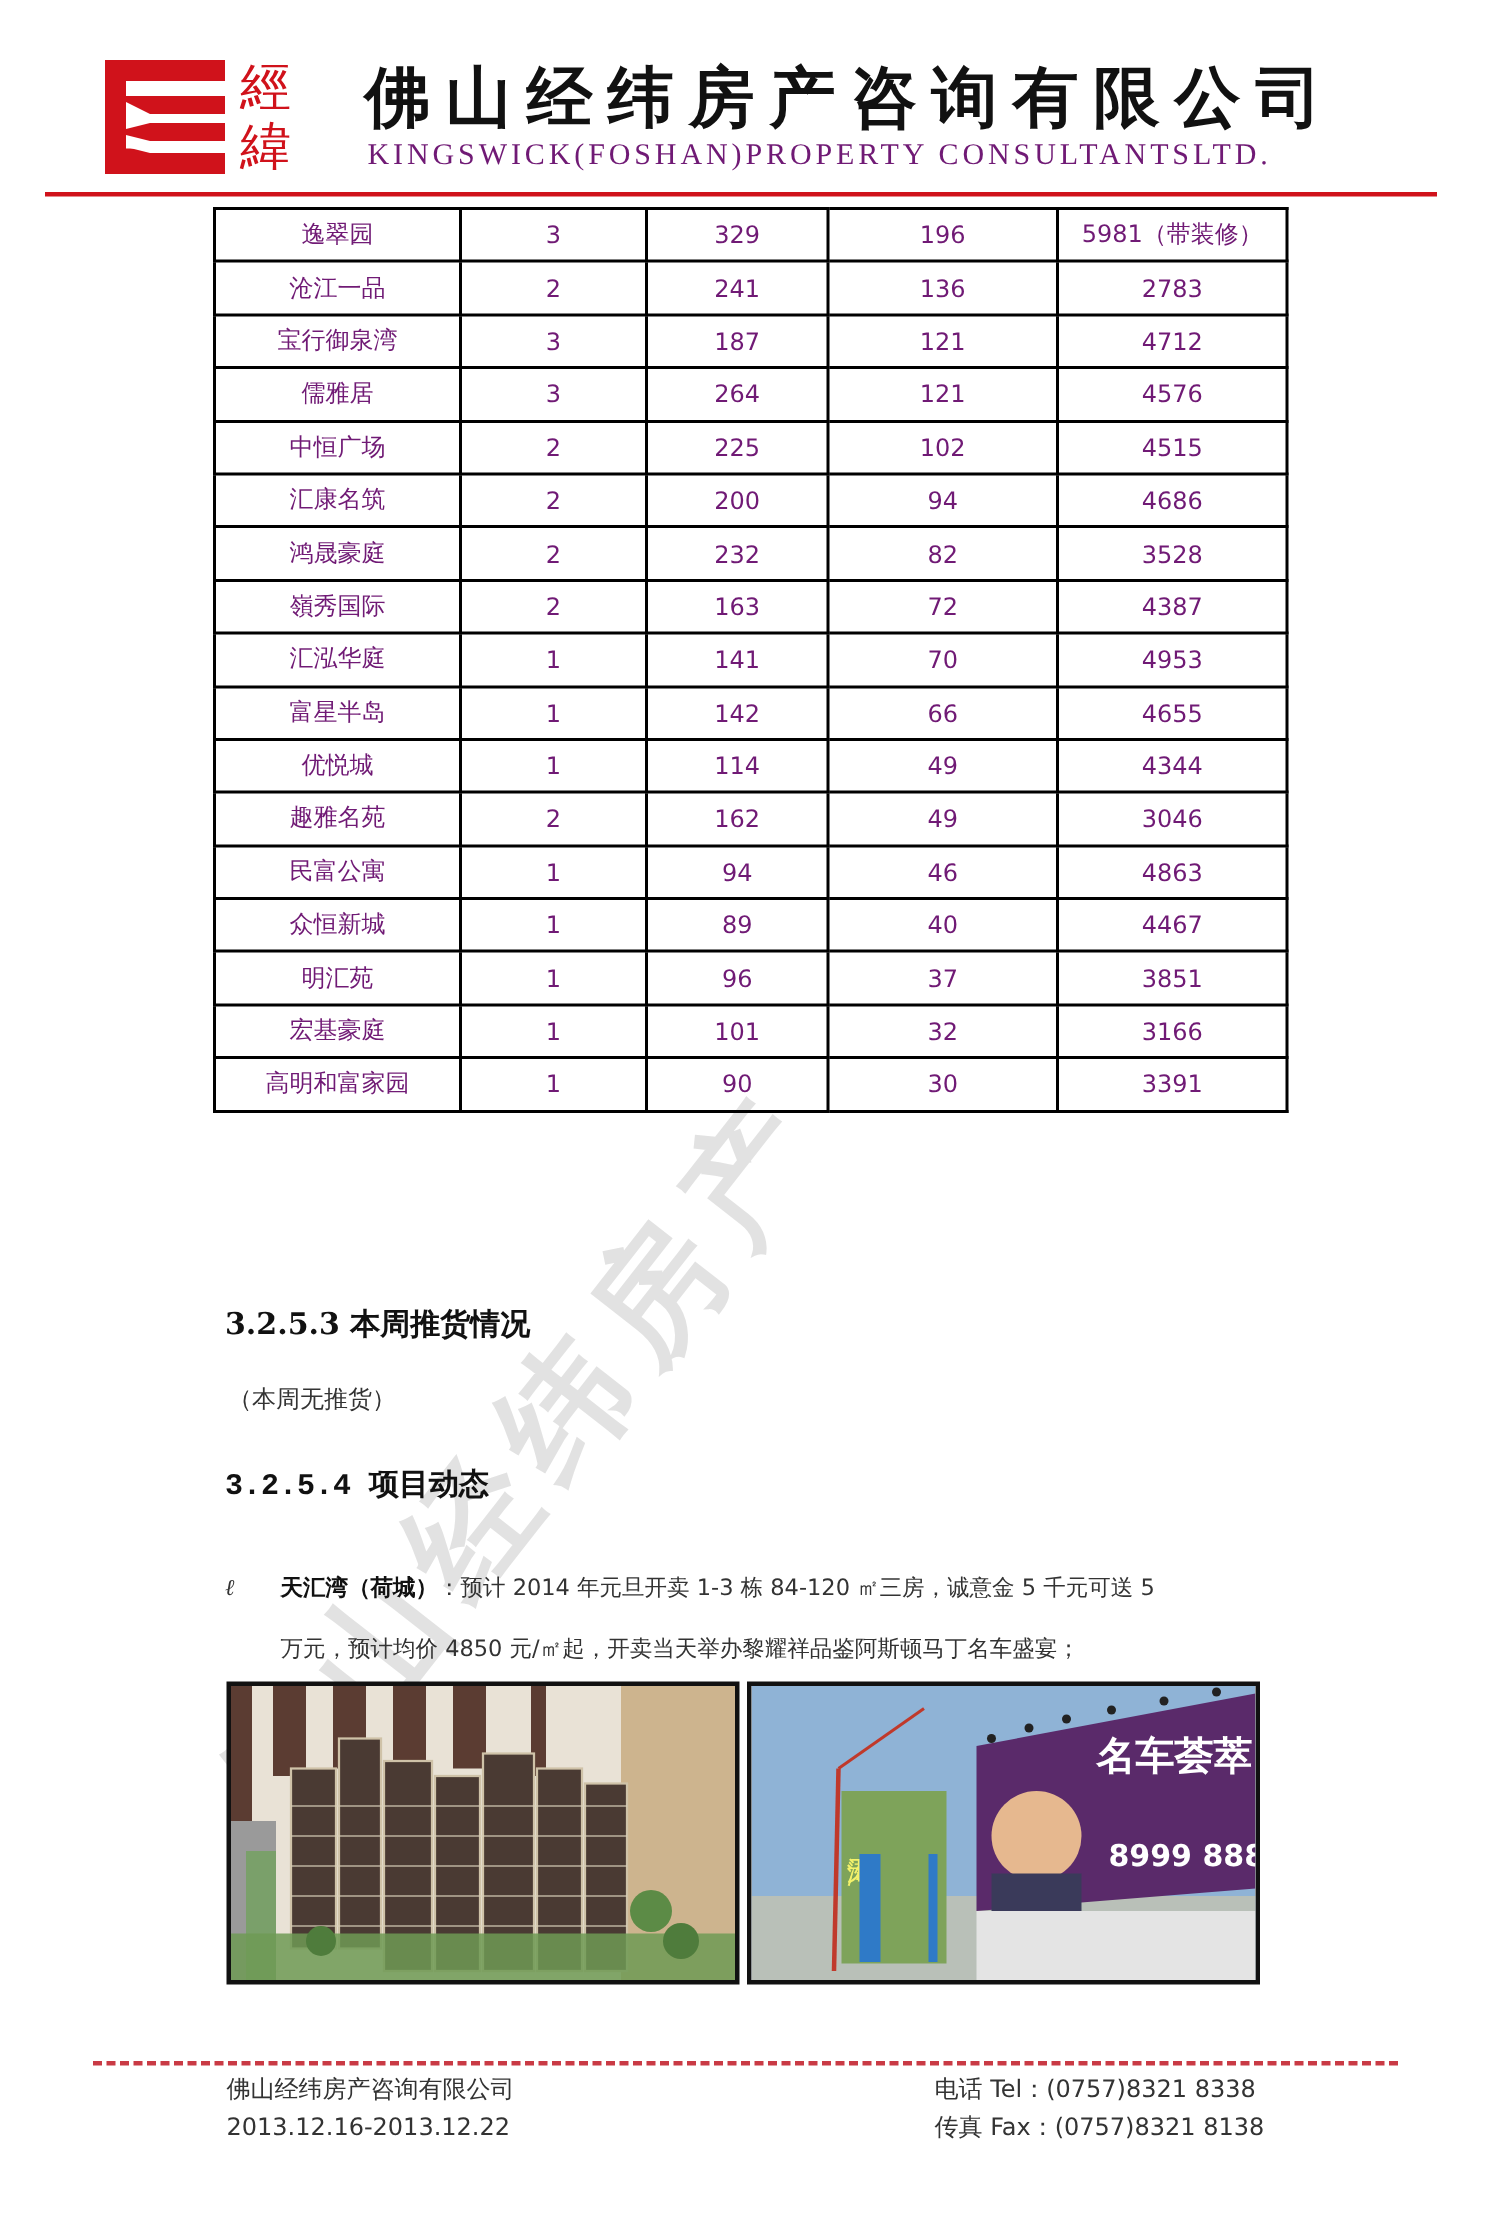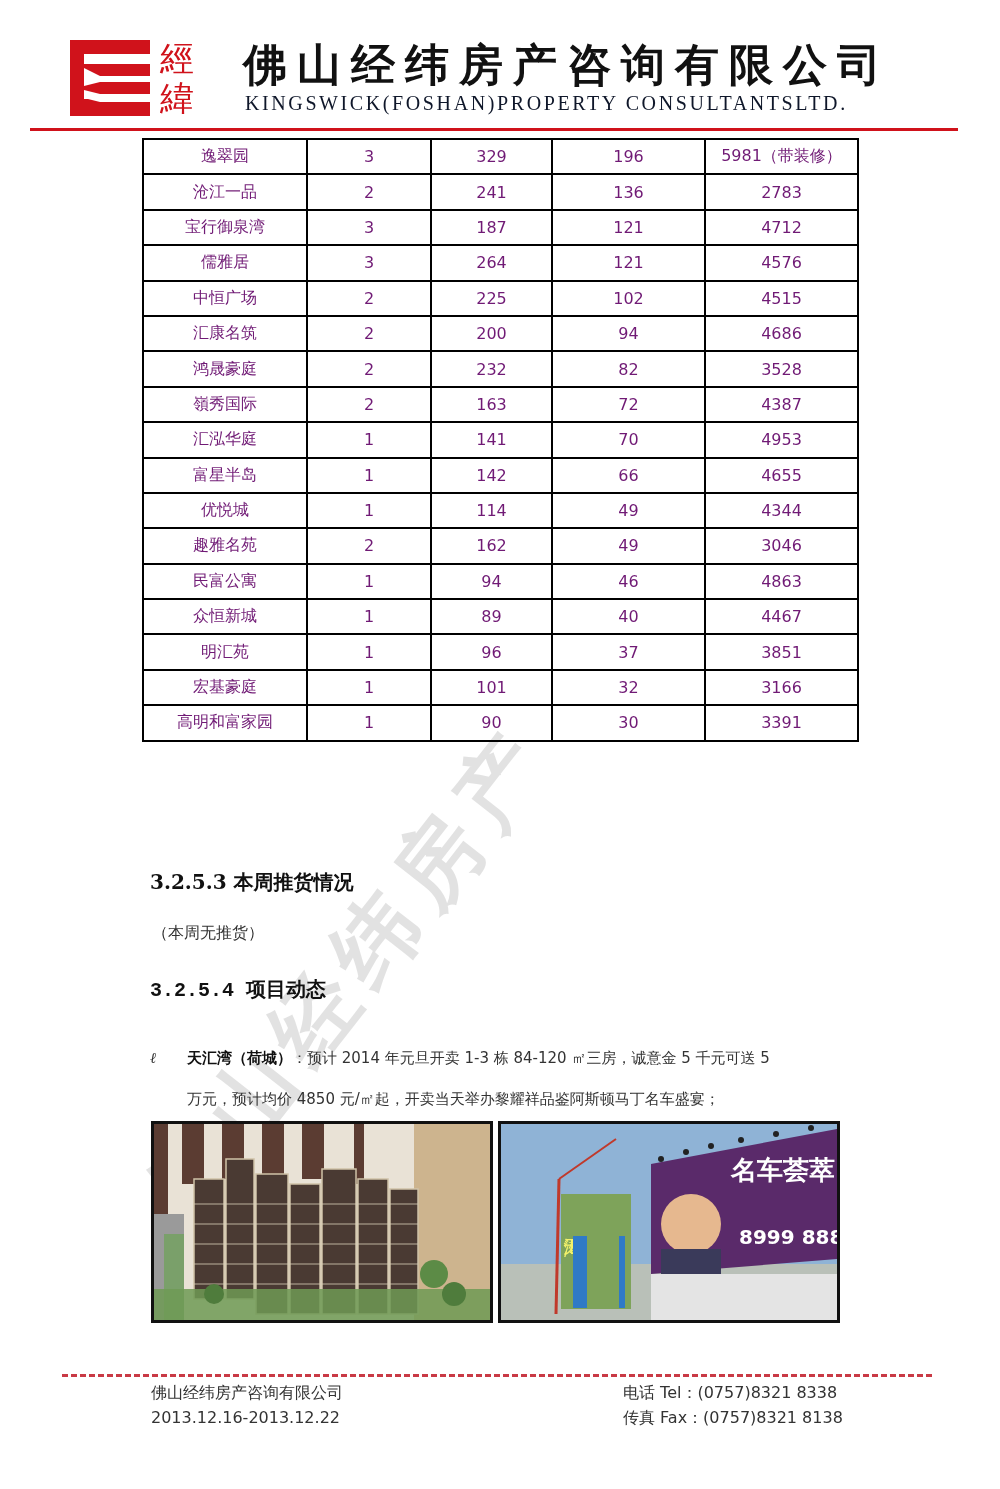--- a/index.html
+++ b/index.html
@@ -8,21 +8,21 @@
 
   
   .header { position: absolute; left: 0; top: 0; width: 1000px; height: 135px; }
   .logo { position: absolute; left: 70px; top: 38px; width: 145px; height: 80px; }
   .logo-mark { position: absolute; left: 0; top: 2px; width: 80px; height: 76px; }
   .logo-chars { position: absolute; left: 90px; top: 0; width: 55px; height: 80px;
                 color: #d0121b; font-size: 34px; line-height: 40px; font-family: "DejaVu Serif", serif; }
   .company-cn { position: absolute; left: 243px; top: 36px; font-size: 44px; letter-spacing: 10px;
                 font-family: "DejaVu Serif", "Liberation Serif", serif; font-weight: bold; color: #111; white-space: nowrap; }
   .company-en { position: absolute; left: 245px; top: 92px; font-size: 20px; letter-spacing: 2.6px;
-                font-family: "Liberation Serif", "DejaVu Serif", serif; color: #0f172a; white-space: nowrap; }
+                font-family: "Liberation Serif", "DejaVu Serif", serif; color: #701a75; white-space: nowrap; }
   .header-rule { position: absolute; left: 30px; top: 128px; width: 928px; height: 3px; background: #d0121b; }
 
   
   .table-wrap { position: absolute; left: 142px; top: 138px; }
   table.data { border-collapse: collapse; font-family: "DejaVu Sans", "Liberation Sans", sans-serif;
                font-size: 16px; color: #701a75; }
   table.data td { border: 2px solid #000; height: 33.4px; padding: 0; text-align: center; vertical-align: middle; }
   table.data td.c0 { width: 162px; }
   table.data td.c1 { width: 122px; }
   table.data td.c2 { width: 119px; margin-left: 21px; }

